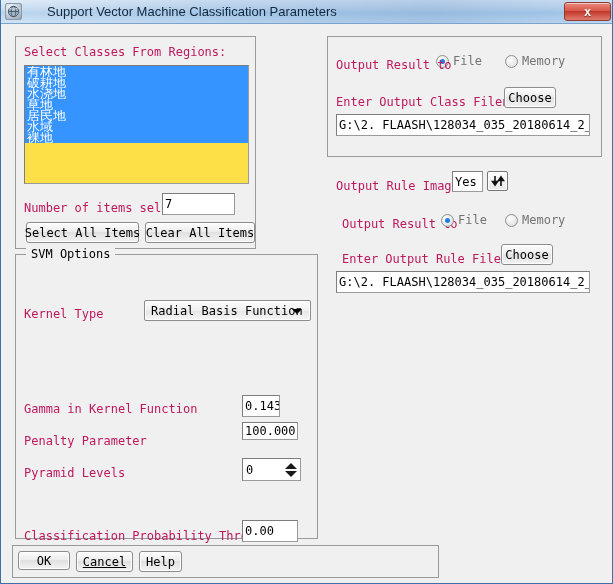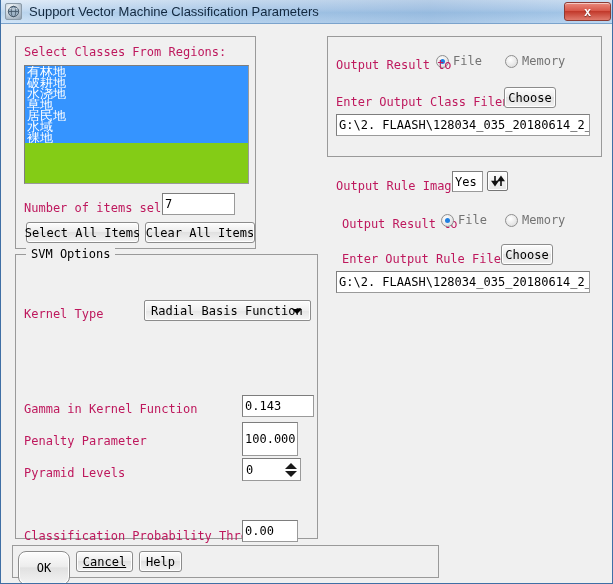--- a/index.html
+++ b/index.html
@@ -39,21 +39,21 @@
     position: relative; z-index: 2;
     margin-left: 4px; width: 17px; height: 17px;
     border: 1px solid #8a9aa8;
     border-radius: 2px;
     background: radial-gradient(circle at 35% 30%, #ffffff 0%, #cfd9e2 45%, #8c9daf 100%);
     display: flex; align-items: center; justify-content: center;
   }
   .win-icon svg { display:block; }
   #title-text {
     position: relative; z-index: 2;
-    margin-left: 7px;
+    margin-left: 25px;
     font-family: "Liberation Sans", sans-serif;
     font-size: 13px;
     color: #12283f;
     white-space: nowrap;
   }
   #close-btn {
     position: absolute; right: 3px; top: 2px;
     width: 47px; height: 19px;
     border: 1px solid #8d3b33;
     border-radius: 3px;
@@ -124,21 +124,21 @@
     color: #000;
     display: flex; align-items: center; justify-content: center;
     cursor: pointer;
     box-shadow: inset 0 0 0 1px #ffffff;
     white-space: nowrap;
   }
 
   
   #classlist {
     position: absolute;
-    background: #84cc16;
+    background: #fde047;
     border: 1px solid #9a9a9a;
     border-top-color: #7d7d7d;
     border-left-color: #7d7d7d;
     overflow: hidden;
   }
   .class-item {
     font-family: "DejaVu Sans", sans-serif;
     font-size: 13px;
     line-height: 11px;
     height: 11px;
@@ -284,24 +284,24 @@
     <div class="group" style="left:14px; top:230px; width:303px; height:285px;">
       <div class="group-title">SVM Options</div>
 
       <div class="lbl" style="left:8px; top:52px;">Kernel Type</div>
       <div id="kernel-combo" style="left:128px; top:45px; width:167px; height:21px;">
         <span class="combo-text">Radial Basis Function</span>
         <span class="combo-arrow"></span>
       </div>
 
       <div class="lbl" style="left:8px; top:147px;">Gamma in Kernel Function</div>
-      <div class="tfield" style="left:226px; top:140px; width:72px; height:22px;">0.143</div>
+      <div class="tfield" style="left:226px; top:140px; width:38px; height:22px;">0.143</div>
 
       <div class="lbl" style="left:8px; top:179px;">Penalty Parameter</div>
-      <div class="tfield" style="left:226px; top:167px; width:56px; height:34px;">100.000</div>
+      <div class="tfield" style="left:226px; top:167px; width:56px; height:18px;">100.000</div>
 
       <div class="lbl" style="left:8px; top:211px;">Pyramid Levels</div>
       <div id="pyramid-field" style="left:226px; top:203px; width:59px; height:23px;">
         <span>0</span>
         <span id="pyramid-spin">
           <span class="up"></span>
           <span class="down"></span>
         </span>
       </div>
 
@@ -346,19 +346,19 @@
         <span class="dot"></span>
         <span class="rlabel">Memory</span>
       </div>
 
       <div class="lbl" style="left:14px; top:215px;">Enter Output Rule Filename</div>
       <div class="btn" style="left:173px; top:207px; width:52px; height:21px;">Choose</div>
       <div class="tfield" style="left:8px; top:234px; width:254px; height:22px;">G:\2. FLAASH\128034_035_20180614_2_rule</div>
     </div>
 
     <div class="group" style="left:11px; top:521px; width:427px; height:33px;">
-      <div class="btn" style="left:5px; top:5px; width:52px; height:34px;border-radius:8px;">OK</div>
+      <div class="btn" style="left:5px; top:5px; width:52px; height:19px;">OK</div>
       <div class="btn" style="left:63px; top:5px; width:57px; height:21px;text-decoration:underline;">Cancel</div>
       <div class="btn" style="left:126px; top:5px; width:43px; height:21px;text-align:center;">Help</div>
     </div>
 
   </div>
 </div>
 
 </body></html>

